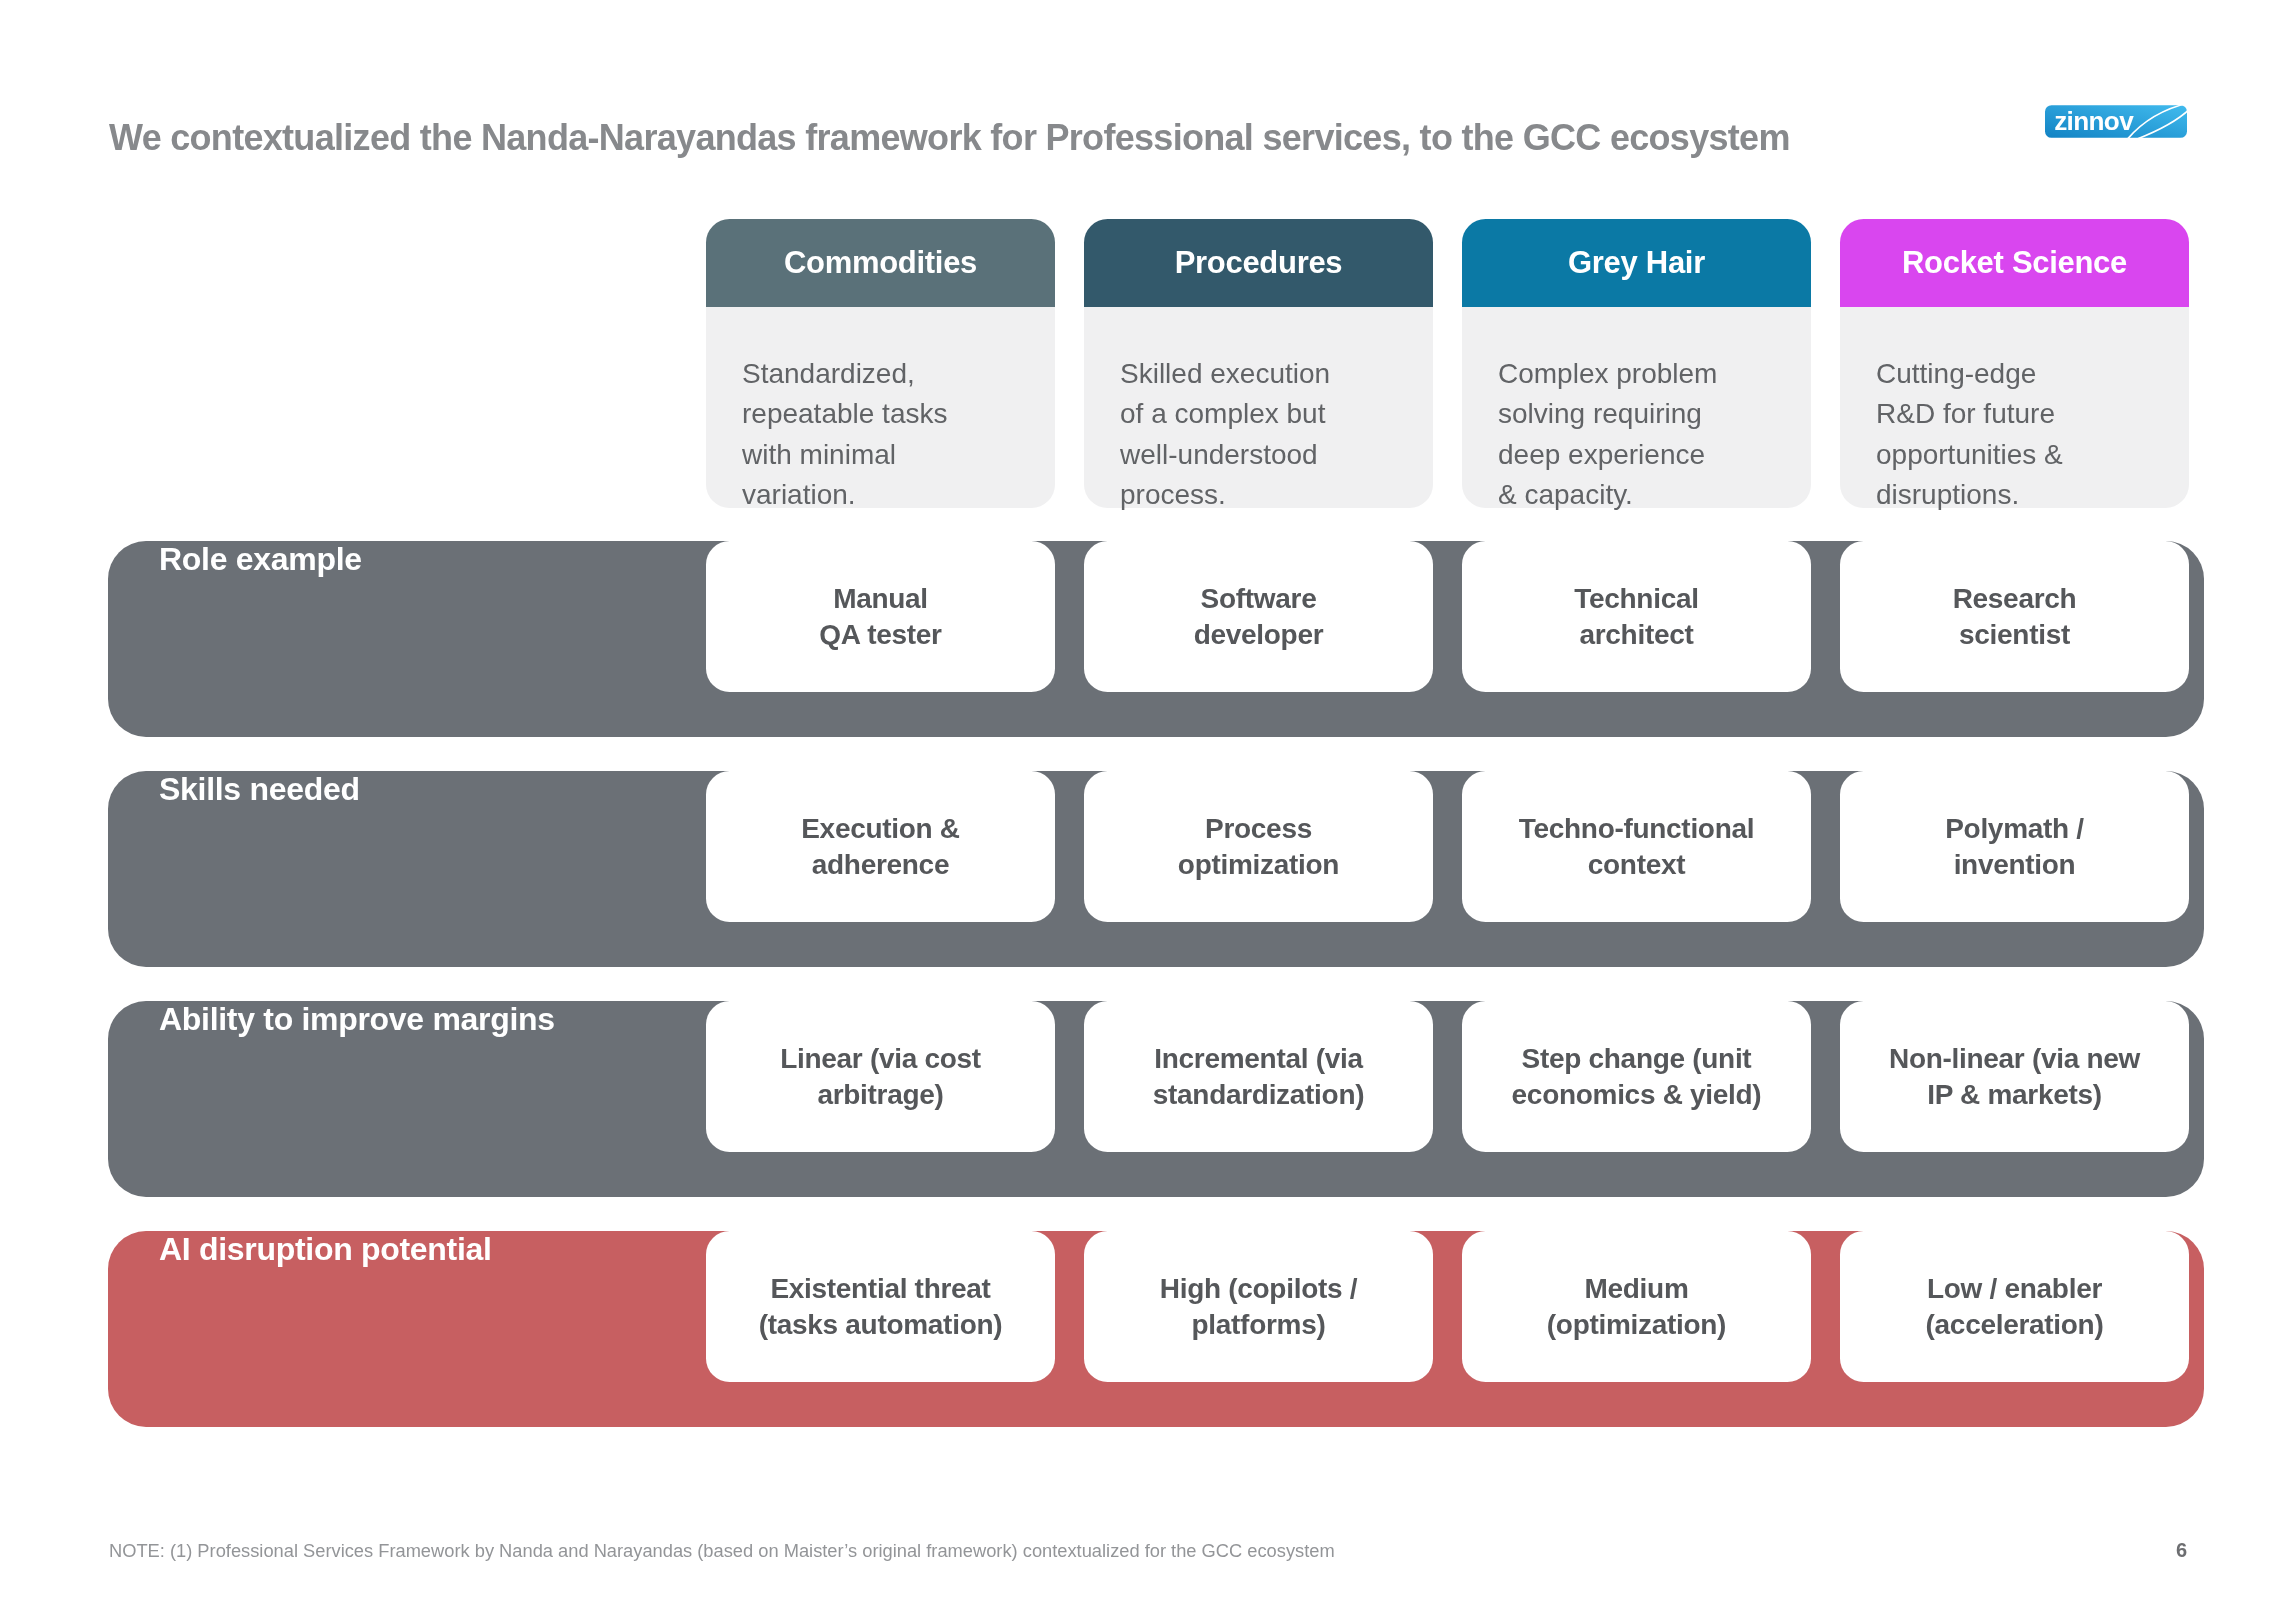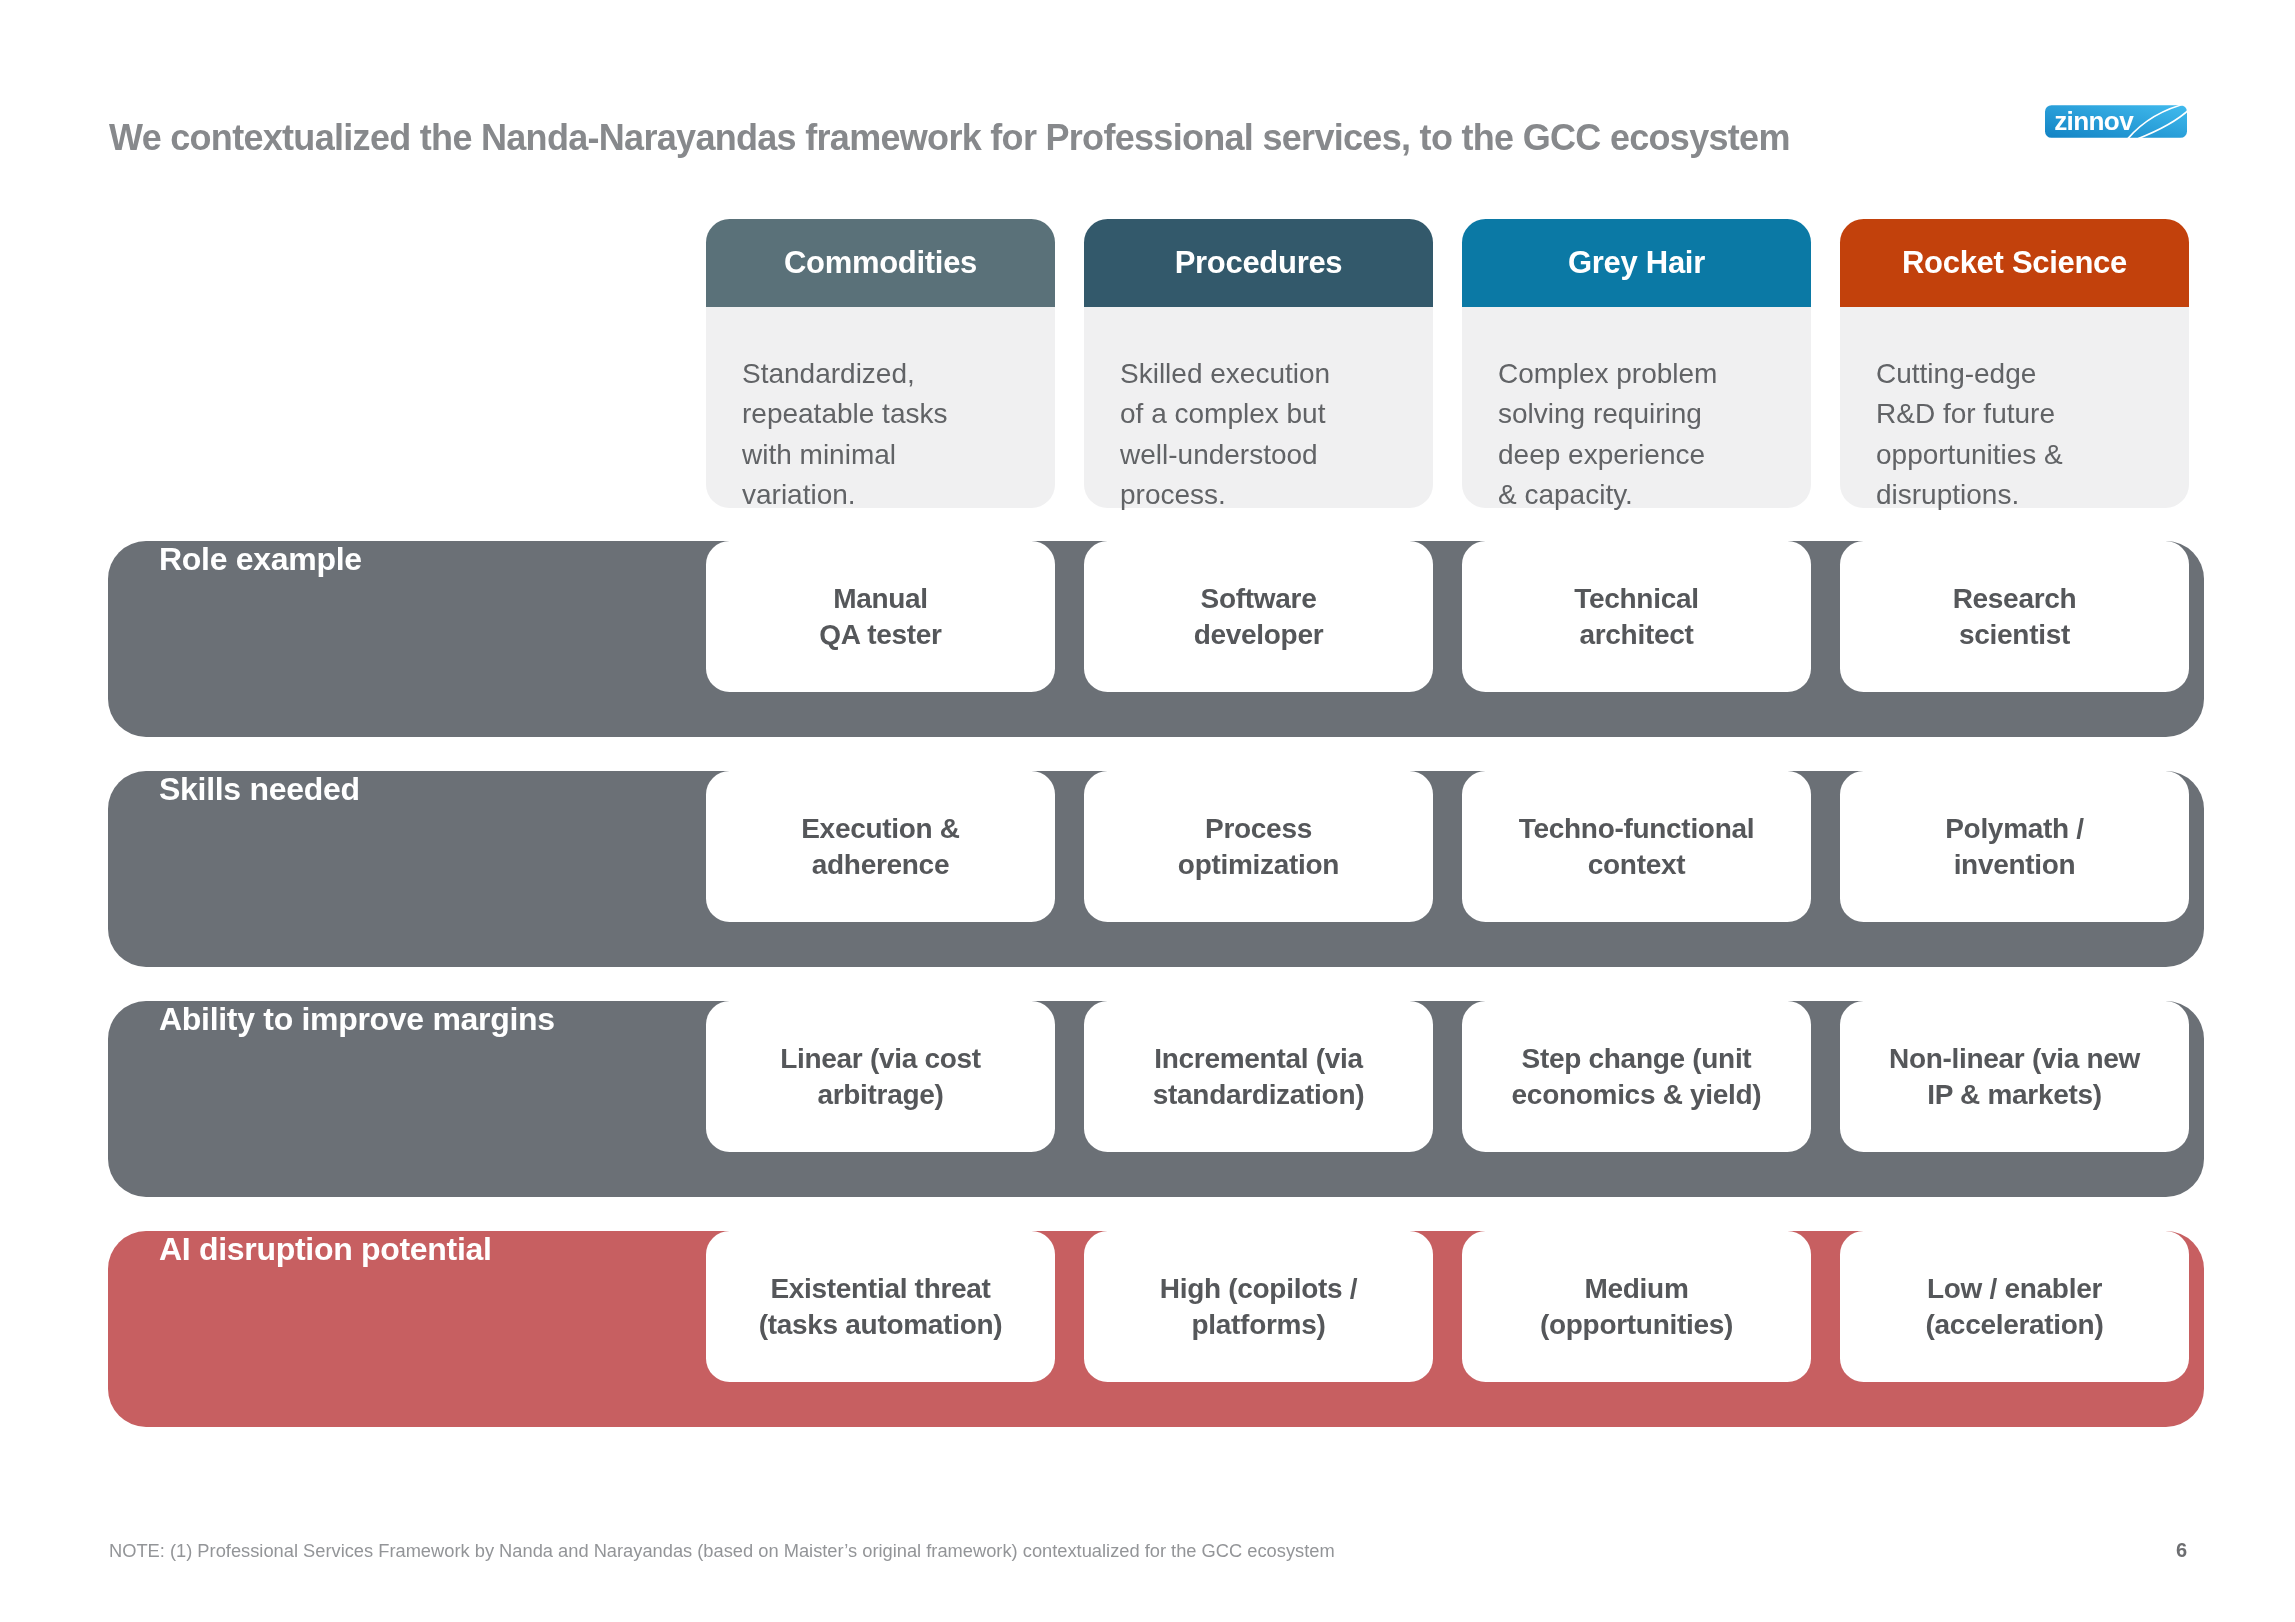--- a/index.html
+++ b/index.html
@@ -109,21 +109,21 @@
       <div class="col-card">
         <div class="col-card-top" style="background-color: rgb(11, 121, 165);">
           <span>Grey Hair</span>
         </div>
         <div class="col-card-body">Complex problem
 solving requiring
 deep experience
 &amp; capacity.</div>
       </div>
       <div class="col-card">
-        <div class="col-card-top" style="background-color: #c2410c;">
+        <div class="col-card-top" style="background-color: #d946ef;">
           <span>Rocket Science</span>
         </div>
         <div class="col-card-body">Cutting-edge
 R&amp;D for future
 opportunities &amp;
 disruptions.</div>
       </div>
     </div>
 
     <div class="band" style="background-color: rgb(107, 112, 118);">
@@ -191,21 +191,21 @@
       <div class="cell">
           <span>Existential threat
 (tasks automation)</span>
         </div>
       <div class="cell">
           <span>High (copilots /
 platforms)</span>
         </div>
       <div class="cell">
           <span>Medium
-(opportunities)</span>
+(optimization)</span>
         </div>
       <div class="cell">
           <span>Low / enabler
 (acceleration)</span>
         </div>
     </div>
 
   </div>
 
   <div class="footer">

